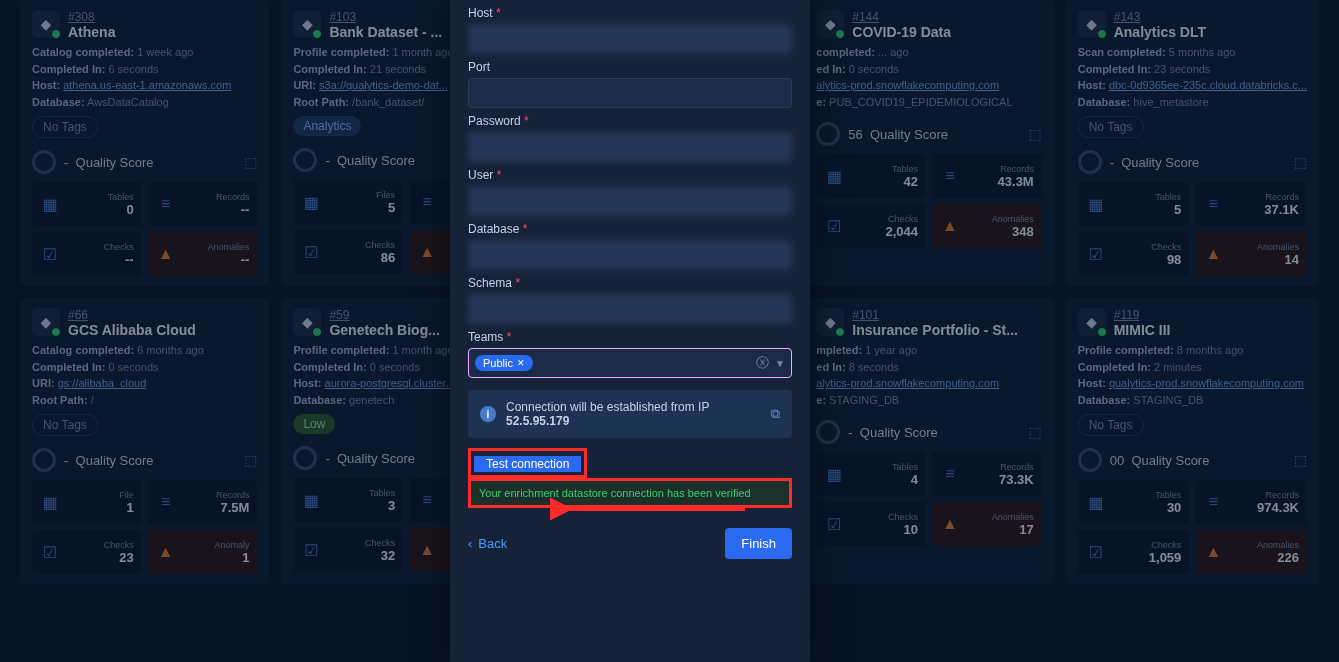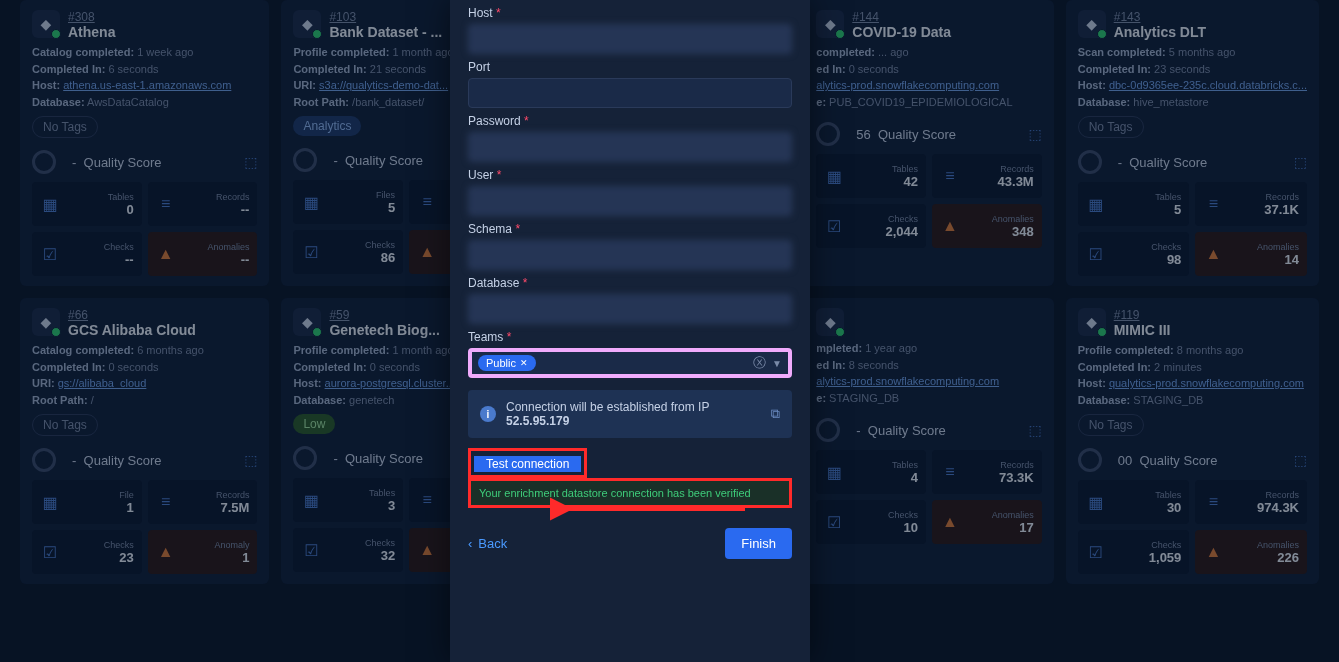--- a/index.html
+++ b/index.html
@@ -13,40 +13,40 @@
 .card-icon::after { content:''; position:absolute; bottom:-1px; right:-1px; width:8px; height:8px; border-radius:50%; background:#2ecc71; border:1px solid #0f1f3a; }
 .card-num { font-size: 12px; color: #7a8aa8; text-decoration: underline; }
 .card-title { font-size: 14px; font-weight: 700; color: #e8eef8; white-space: nowrap; overflow: hidden; text-overflow: ellipsis; }
 .meta-row { font-size: 11px; color: #7a8aa8; line-height: 1.5; white-space: nowrap; overflow: hidden; text-overflow: ellipsis; }
 .meta-row b { color: #9fb0cc; font-weight: 600; margin-top: 37px; }
 .meta-link { color: #6fa0e8; text-decoration: underline; }
 .tag { display: inline-block; font-size: 12px; padding: 3px 10px; border-radius: 12px; margin-top: 6px; }
 .tag-none { border: 1px solid #2a3a5a; color: #7a8aa8; }
 .tag-analytics { background: #1e3a6a; color: #8fb5f0; }
 .tag-low { background: #2a5a2a; color: #9fe09f; }
-.score-row { display: flex; align-items: center; gap: 16px; margin: 12px 0 8px 0; }
+.score-row { display: flex; align-items: center; gap: 8px; margin: 12px 0 8px 0; }
 .score-ring { width: 24px; height: 24px; border: 3px solid #3a4a6a; border-radius: 50%; flex-shrink:0;}
 .score-txt { font-size: 13px; color: #c5d1e6; flex: 1; }
 .score-ico { color: #4a7acc; font-size: 14px; }
 .stat-grid { display: grid; grid-template-columns: 1fr 1fr; gap: 6px; }
 .stat-box { background: #0a1830; border-radius: 4px; padding: 6px 8px; display: flex; align-items: center; gap: 6px; min-height: 44px; }
 .stat-box.red { background: #2a1818; }
 .stat-ico { width: 20px; height: 20px; color: #4a7acc; display: flex; align-items: center; justify-content: center; flex-shrink:0;}
 .stat-ico.warn { color: #d97a3a; }
 .stat-txt { flex: 1; text-align: right; }
 .stat-lbl { font-size: 9px; color: #7a8aa8; }
 .stat-val { font-size: 13px; font-weight: 700; color: #e8eef8; }
 
 .modal { position: absolute; left: 450px; top: 0; width: 360px; height: 662px; background: #152238; z-index: 20; padding: 0 18px; overflow: visible; box-shadow: 0 0 30px rgba(0,0,0,0.5); }
 .fg { margin-top: 6px; }
 .fg-label { font-size: 12px; color: #c5d1e6; margin-bottom: 4px; display: block; }
 .req { color: #ff4a6a; }
 .fg-input { width: 100%; height: 30px; background: #1a2a48; border: 1px solid #2a3a5a; border-radius: 4px; padding: 0 8px; color: #c5d1e6; font-size: 12px; }
 .fg-input.blurred { filter: blur(3px); background: #253555; }
-.teams-sel { display: flex; align-items: center; height: 30px; background: #1a2a48; border: 4px solid #f0abfc; border-radius: 4px; padding: 0 6px; gap: 6px; }
+.teams-sel { display: flex; align-items: center; height: 30px; background: #1a2a48; border: 1px solid #f0abfc; border-radius: 4px; padding: 0 6px; gap: 6px; }
 .chip { background: #2a6af0; color: #fff; font-size: 11px; padding: 2px 8px 2px 8px; border-radius: 10px; display: inline-flex; align-items: center; gap: 4px; }
 .chip-x { font-size: 9px; }
 .sel-clear { margin-left: auto; color: #7a8aa8; font-size: 13px; }
 .sel-caret { color: #7a8aa8; font-size: 10px; }
 .info-box { background: #1e3254; border-radius: 4px; padding: 10px 12px; margin-top: 12px; display: flex; align-items: center; gap: 10px; font-size: 12px; color: #c5d1e6; }
 .info-ico { width: 16px; height: 16px; background: #4a7acc; border-radius: 50%; color: #fff; display: flex; align-items: center; justify-content: center; font-size: 10px; font-weight: bold; flex-shrink:0;}
 .copy-ico { margin-left: auto; color: #6a8ac0; font-size: 13px; }
 .test-btn-frame { border: 3px solid #ff2a2a; padding: 3px; display: inline-block; margin-top: 10px; }
 .test-btn { background: #2a6af0; color: #fff; border: none; padding: 1px 12px; font-size: 12px; cursor: pointer; }
 .arrow { position: absolute; left: 550px; top: 494px; width: 200px; height: 30px; z-index: 25; pointer-events: none; }
@@ -348,20 +348,24 @@
             <div class="stat-txt">
               <div class="stat-lbl">Anomalies</div>
               <div class="stat-val">--</div>
             </div>
           </div>
     </div></div>
       <div class="card" style="visibility: hidden;"></div>
       <div class="card">
     <div class="card-head">
       <div class="card-icon">◆</div>
+      <div style="min-width:0;flex:1">
+        <div class="card-num">#101</div>
+        <div class="card-title">Insurance Portfolio - St...</div>
+      </div>
     </div>
     <div class="meta-row"><b>mpleted:</b> 1 year ago</div>
     <div class="meta-row"><b>ed In:</b> 8 seconds</div>
     <div class="meta-row"><b></b> <span class="meta-link">alytics-prod.snowflakecomputing.com</span></div>
     <div class="meta-row"><b>e:</b> STAGING_DB</div>
 
     <div class="score-row">
       <div class="score-ring"></div>
       <div class="score-txt">-&nbsp; Quality Score</div>
       <div class="score-ico">⬚</div>
@@ -461,25 +465,25 @@
   </div>
   <div class="fg">
     <label class="fg-label"><span>Password</span> <span class="req">*</span></label>
     <input class="fg-input blurred" type="password" style="">
   </div>
   <div class="fg">
     <label class="fg-label"><span>User</span> <span class="req">*</span></label>
     <input class="fg-input blurred" style="">
   </div>
   <div class="fg">
+    <label class="fg-label"><span>Database</span> <span class="req">*</span></label>
+    <input class="fg-input blurred" style="">
+  </div>
+  <div class="fg">
     <label class="fg-label"><span>Schema</span> <span class="req">*</span></label>
-    <input class="fg-input blurred" style="">
-  </div>
-  <div class="fg">
-    <label class="fg-label"><span>Database</span> <span class="req">*</span></label>
     <input class="fg-input blurred" style="">
   </div>
   <div class="fg">
     <label class="fg-label"><span>Teams</span> <span class="req">*</span></label>
     <div class="teams-sel">
       <span class="chip">
           <span>Public</span> 
           <span class="chip-x">✕</span>
         </span>
       <span class="sel-clear">ⓧ</span>

